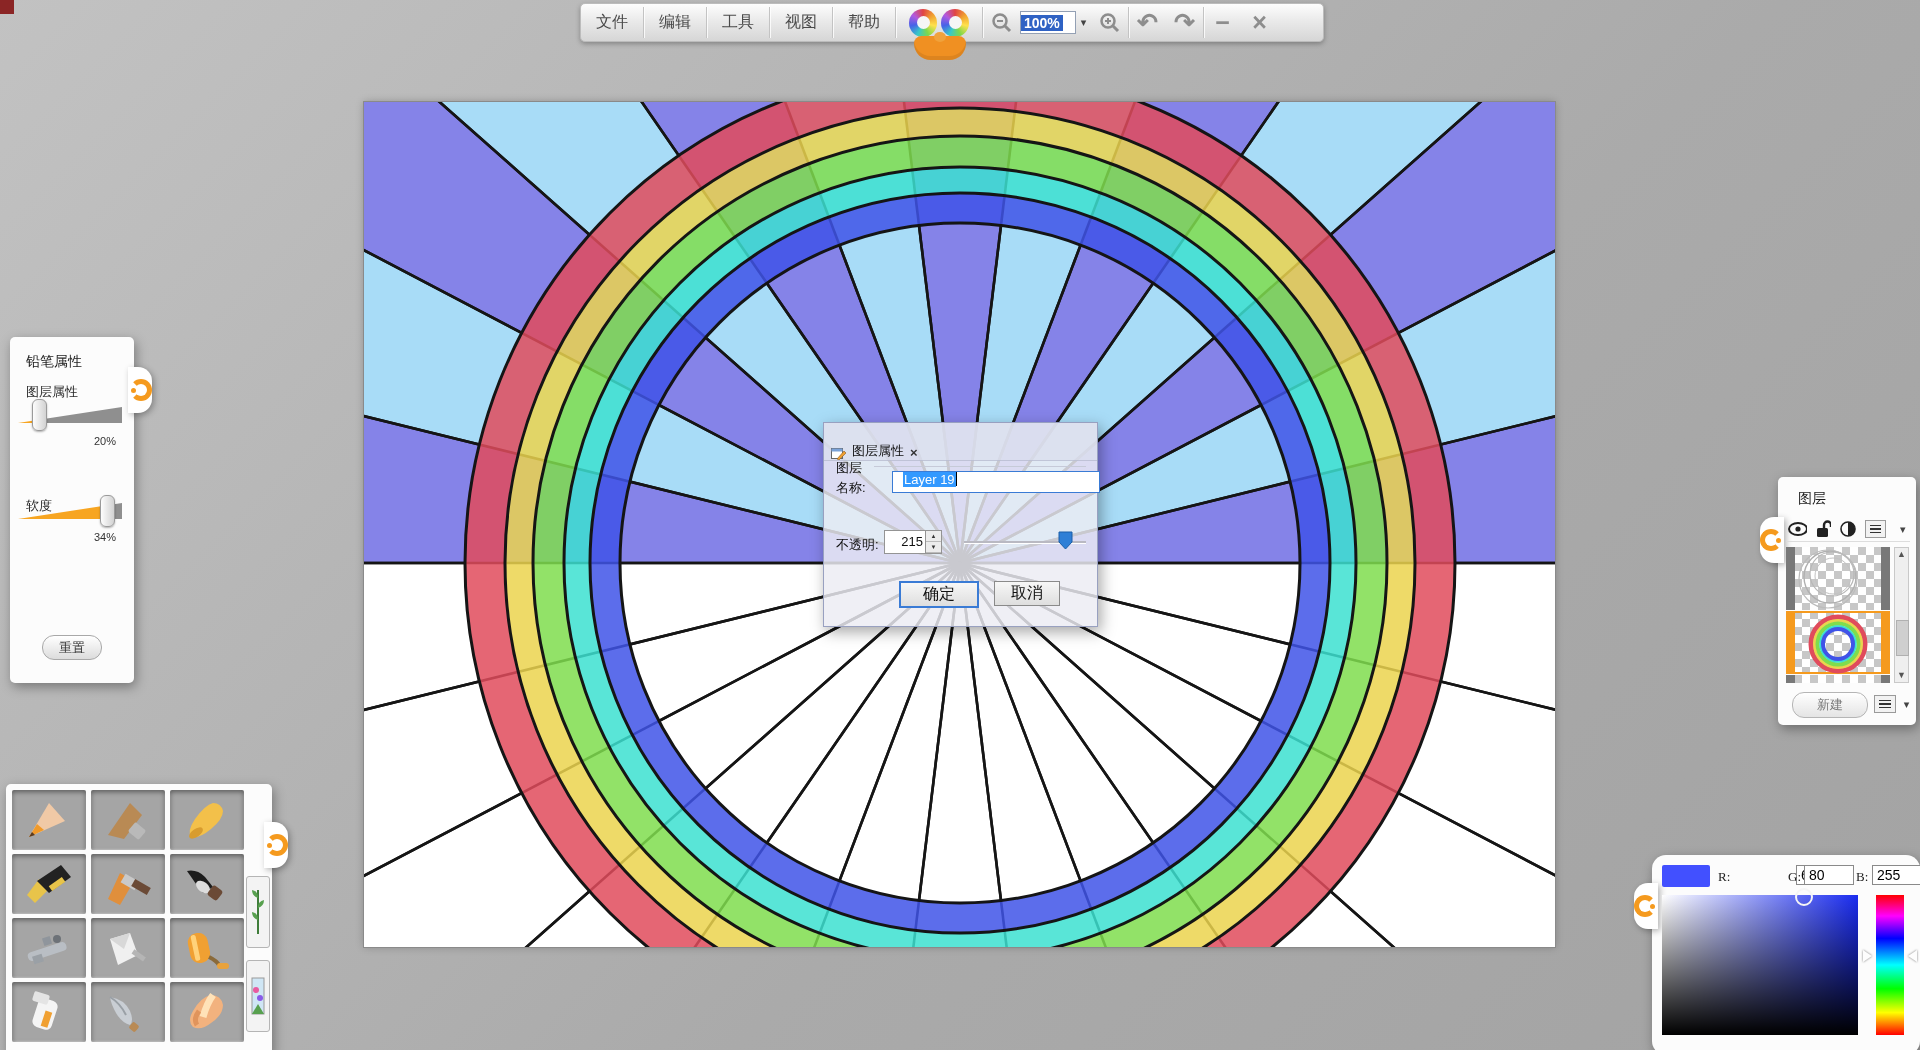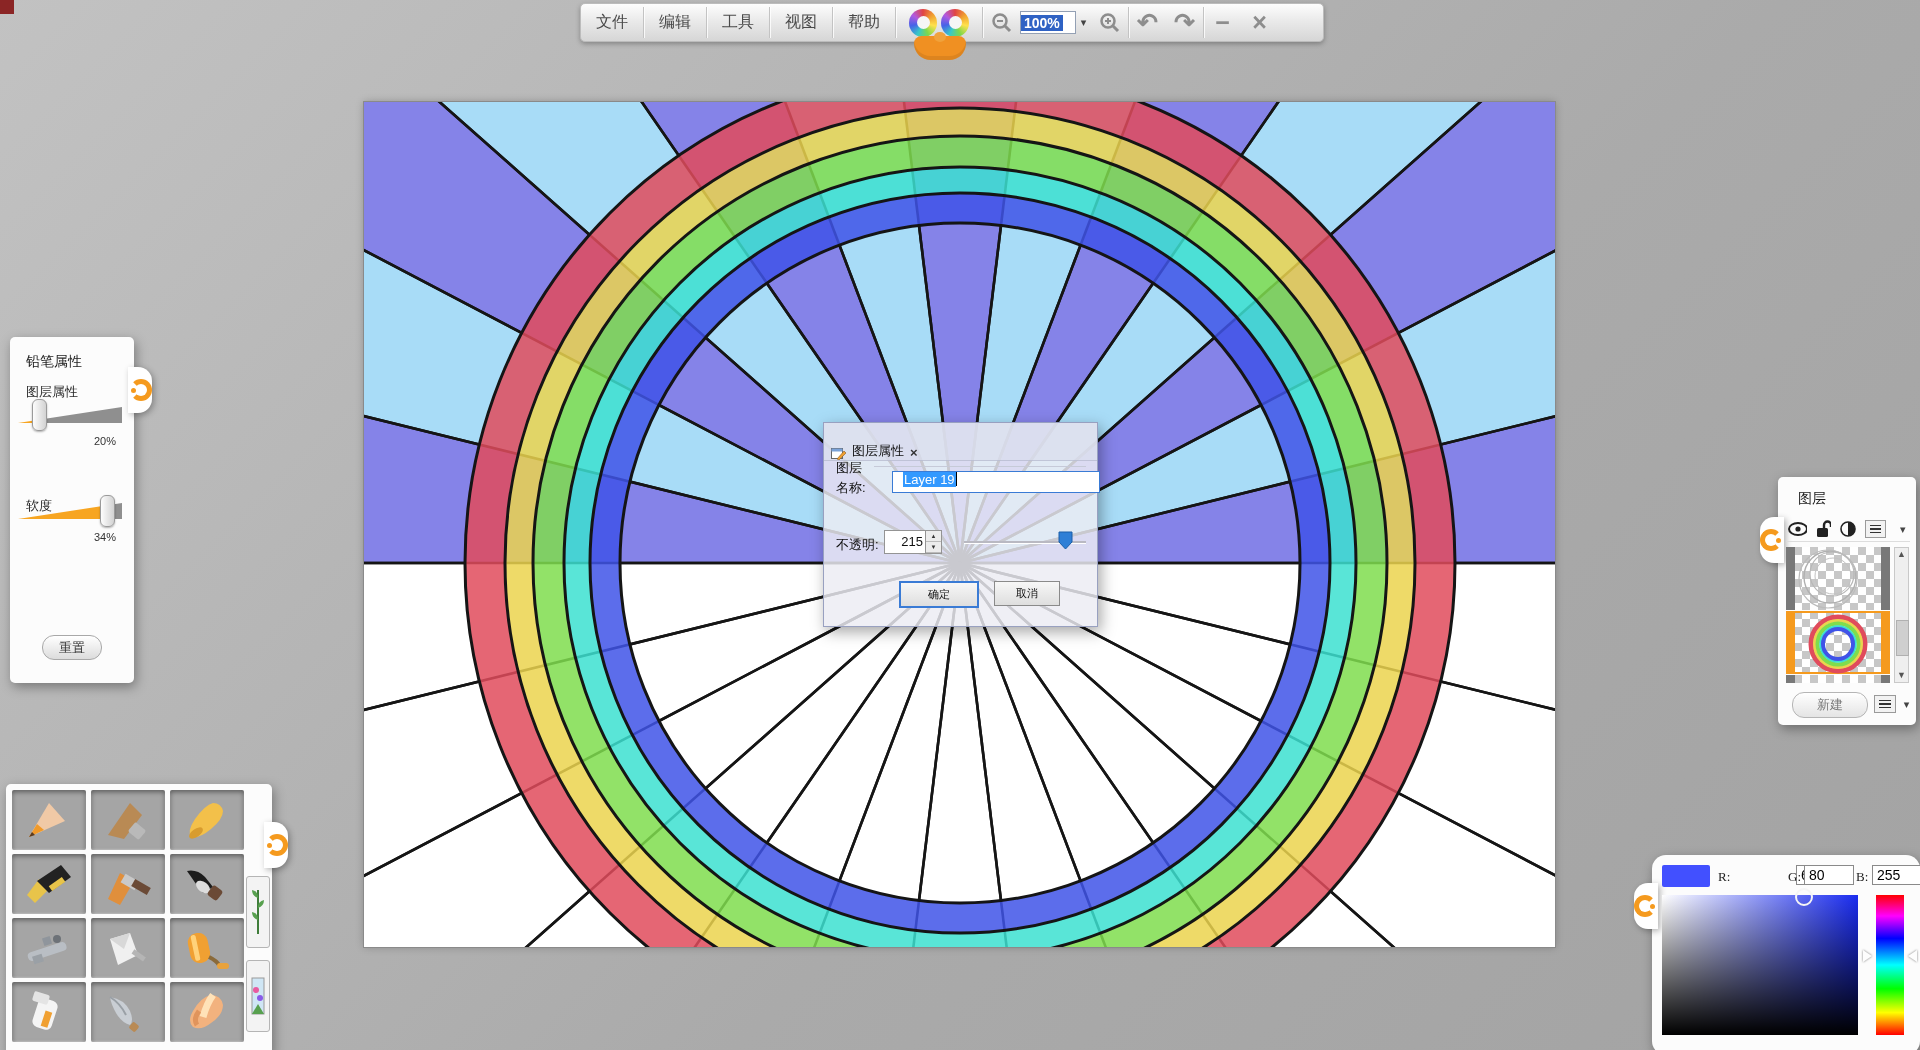--- a/index.html
+++ b/index.html
@@ -106,21 +106,21 @@
   .dlg-input span{background:#3399ff;color:#fff;font-size:13px;padding:0 1px;}
   .dlg-input i{width:1px;height:14px;background:#000;}
   .dlg-oplabel{position:absolute;left:12px;top:113px;}
   .spin{position:absolute;left:60px;top:107px;width:56px;height:22px;background:#fff;border:1px solid #949494;display:flex;}
   .spin .val{flex:1;text-align:right;font-size:13px;line-height:22px;padding-right:2px;}
   .spin .btns{width:15px;border-left:1px solid #949494;display:flex;flex-direction:column;}
   .spin .btns div{flex:1;background:#ececec;border-bottom:1px solid #bbb;font-size:6px;line-height:10px;text-align:center;color:#333;}
   .dlg-track{position:absolute;left:140px;top:118px;width:122px;height:2px;background:#b9b9c2;box-shadow:0 1px 0 #fff;}
   .dlg-shandle{position:absolute;top:-10px;}
   .dlg-btn{position:absolute;top:158px;height:23px;background:linear-gradient(#f7f7f7,#dedede);
-           display:flex;align-items:center;justify-content:center;font-size:11px;text-align:right;}
+           display:flex;align-items:center;justify-content:center;font-size:16px;text-align:right;}
   .dlg-ok{left:75px;width:76px;border:2px solid #3a7bd5;}
   .dlg-cancel{left:170px;width:64px;border:1px solid #8a8a8a;}
 </style>
 </head>
 <body>
 
 <div class="app">
 
   <div class="corner-chip"></div>
 

